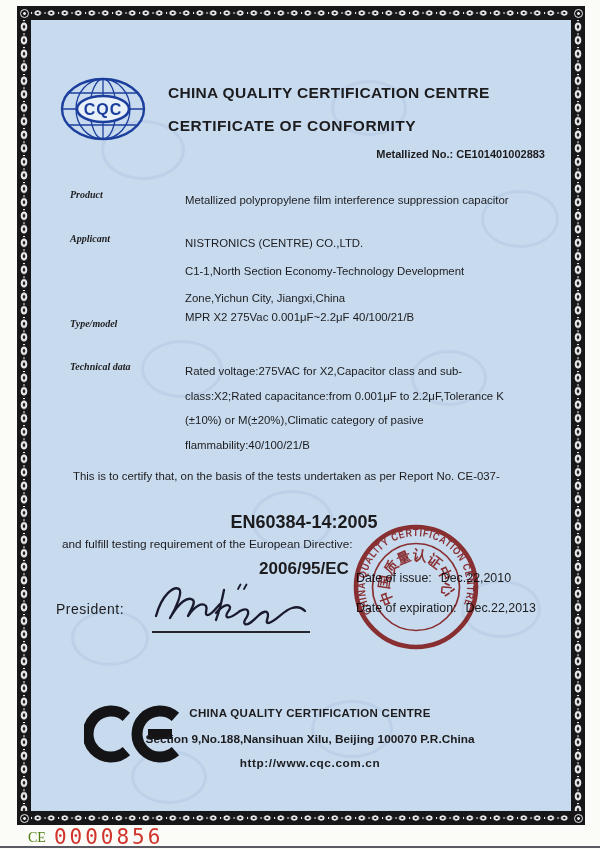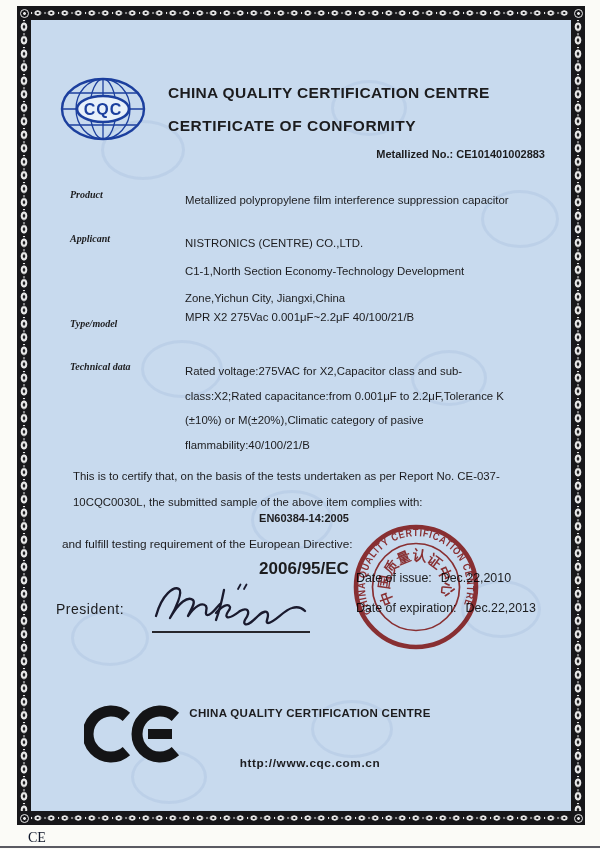--- a/index.html
+++ b/index.html
@@ -39,36 +39,36 @@
   .content{position:absolute;left:0;top:0;width:600px;height:849px;}
   .logo-svg{position:absolute;left:58px;top:76px;}
   .org-name{position:absolute;left:168px;top:84px;font-weight:bold;font-size:15.5px;letter-spacing:0.3px;white-space:nowrap;}
   .doc-title{position:absolute;left:168px;top:117px;font-weight:bold;font-size:15.5px;letter-spacing:0.5px;white-space:nowrap;}
   .cert-no{position:absolute;left:290px;top:148px;width:255px;text-align:right;font-weight:bold;font-size:11px;white-space:nowrap;}
   .field-label{position:absolute;left:70px;font-family:"Liberation Serif",serif;font-style:italic;font-weight:bold;font-size:10px;white-space:nowrap;}
   .field-value{position:absolute;left:185px;font-size:11.4px;white-space:nowrap;}
   .lh26 div{line-height:26px;} .lh275 div{line-height:27.5px;} .lh245 div{line-height:24.5px;}
   .statement{position:absolute;left:62px;top:464px;font-size:11.4px;}
   .statement div{line-height:25.5px;white-space:nowrap;margin-left:11px;}
-  .standard{position:absolute;left:62px;top:512px;width:484px;text-align:center;font-weight:bold;font-size:11px;}
+  .standard{position:absolute;left:62px;top:512px;width:484px;text-align:center;font-weight:bold;font-size:18px;}
   .directive-intro{position:absolute;left:62px;top:537px;font-size:11.8px;white-space:nowrap;}
   .directive{position:absolute;left:62px;top:559px;width:484px;text-align:center;font-weight:bold;font-size:17px;}
   .dates{position:absolute;left:356px;top:563px;font-size:12.4px;}
   .dates .row{line-height:30px;white-space:nowrap;}
   .dates .val{margin-left:9px;}
   .president{position:absolute;left:56px;top:601px;font-size:14px;letter-spacing:0.5px;}
   .signature-svg{position:absolute;left:150px;top:580px;}
   .sig-underline{position:absolute;left:152px;top:631px;width:158px;height:1.5px;background:#26262c;}
   .stamp-svg{position:absolute;left:351px;top:522px;width:130px;height:130px;mix-blend-mode:multiply;opacity:0.9;}
   .ce-svg{position:absolute;left:84px;top:704px;}
   .footer-org{position:absolute;left:150px;top:707px;width:320px;text-align:center;font-weight:bold;font-size:11.5px;letter-spacing:0.3px;white-space:nowrap;}
   .footer-address{position:absolute;left:110px;top:732px;width:400px;text-align:center;font-weight:bold;font-size:11.8px;white-space:nowrap;}
   .footer-web{position:absolute;left:110px;top:756px;width:400px;text-align:center;font-weight:bold;font-size:11.8px;letter-spacing:0.6px;}
   .serial{position:absolute;left:28px;top:827px;display:flex;align-items:flex-start;}
-  .serial-prefix{font-family:"Liberation Serif",serif;font-size:14px;color:#0f172a;margin-right:8px;margin-top:3px;}
+  .serial-prefix{font-family:"Liberation Serif",serif;font-size:14px;color:#4d7c0f;margin-right:8px;margin-top:3px;}
   .serial-number{font-family:"DejaVu Sans Mono",monospace;font-size:21px;color:#d0342c;letter-spacing:3px;line-height:20px;}
   .bottom-line{position:absolute;left:0;top:846px;width:600px;height:2px;background:#5a5a62;}
 </style>
 </head>
 <body>
 
 <div class="page">
 
   <div class="frame">
     <div class="band h top"></div>
@@ -135,21 +135,20 @@
     <div class="field-label" style="top:361px;">Technical data</div>
     <div class="field-value lh245" style="top:359px;">
       <div>Rated voltage:275VAC for X2,Capacitor class and sub-</div>
       <div>class:X2;Rated capacitance:from 0.001μF to 2.2μF,Tolerance K</div>
       <div>(±10%) or M(±20%),Climatic category of pasive</div>
       <div>flammability:40/100/21/B</div>
     </div>
 
     <div class="statement">
       <div>This is to certify that, on the basis of the tests undertaken as per Report No. CE-037-</div>
-      <div>10CQC0030L, the submitted sample of the above item complies with:</div>
     </div>
     <div class="standard">EN60384-14:2005</div>
     <div class="directive-intro">and fulfill testing requirement of the European Directive:</div>
     <div class="directive">2006/95/EC</div>
 
     <div class="dates">
       <div class="row">
         <span>Date of issue:</span><span class="val">Dec.22,2010</span>
       </div>
       <div class="row">
@@ -182,21 +181,23 @@
     </svg>
 
     <svg class="ce-svg" width="102" height="60" viewBox="0 0 102 60">
       <g fill="none" stroke="#141416" stroke-linecap="butt">
         <path d="M42.4,12.9 A23,23 0 1 0 42.4,47.1" stroke-width="11"></path>
         <path d="M91.4,12.9 A23,23 0 1 0 91.4,47.1" stroke-width="11"></path>
         <path d="M64,30 L88,30" stroke-width="10"></path>
       </g>
     </svg>
     <div class="footer-org">CHINA QUALITY CERTIFICATION CENTRE</div>
+    <div class="footer-address">Section 9,No.188,Nansihuan Xilu, Beijing 100070 P.R.China</div>
     <div class="footer-web">http://www.cqc.com.cn</div>
 
     <div class="serial">
       <span class="serial-prefix">CE</span>
+      <span class="serial-number">0000856</span>
     </div>
     <div class="bottom-line"></div>
 
   </div>
 </div>
 
 </body></html>

